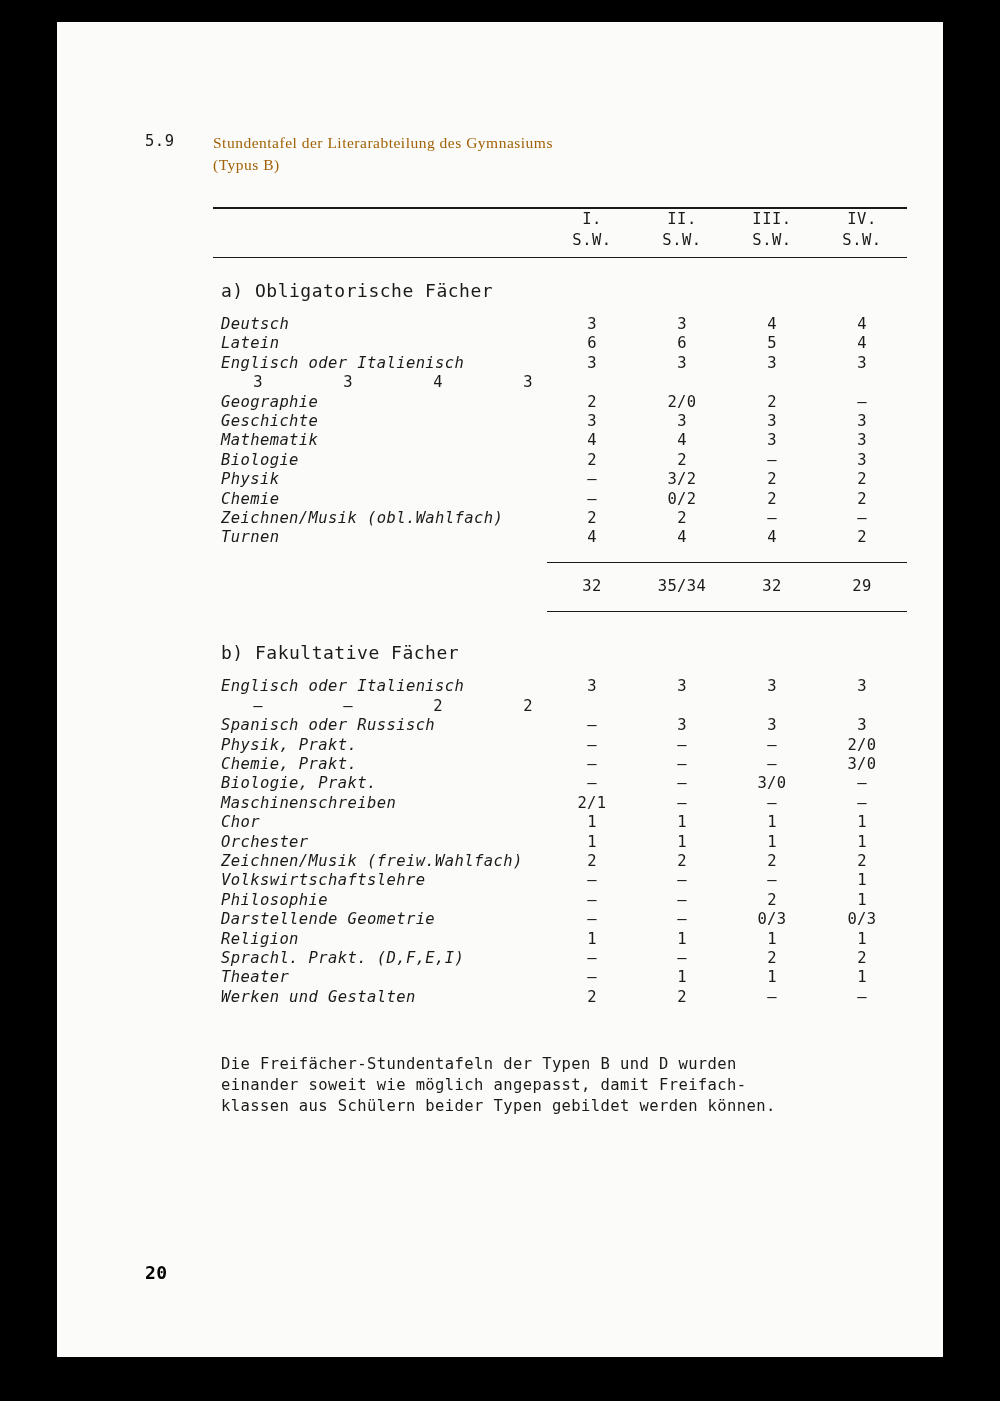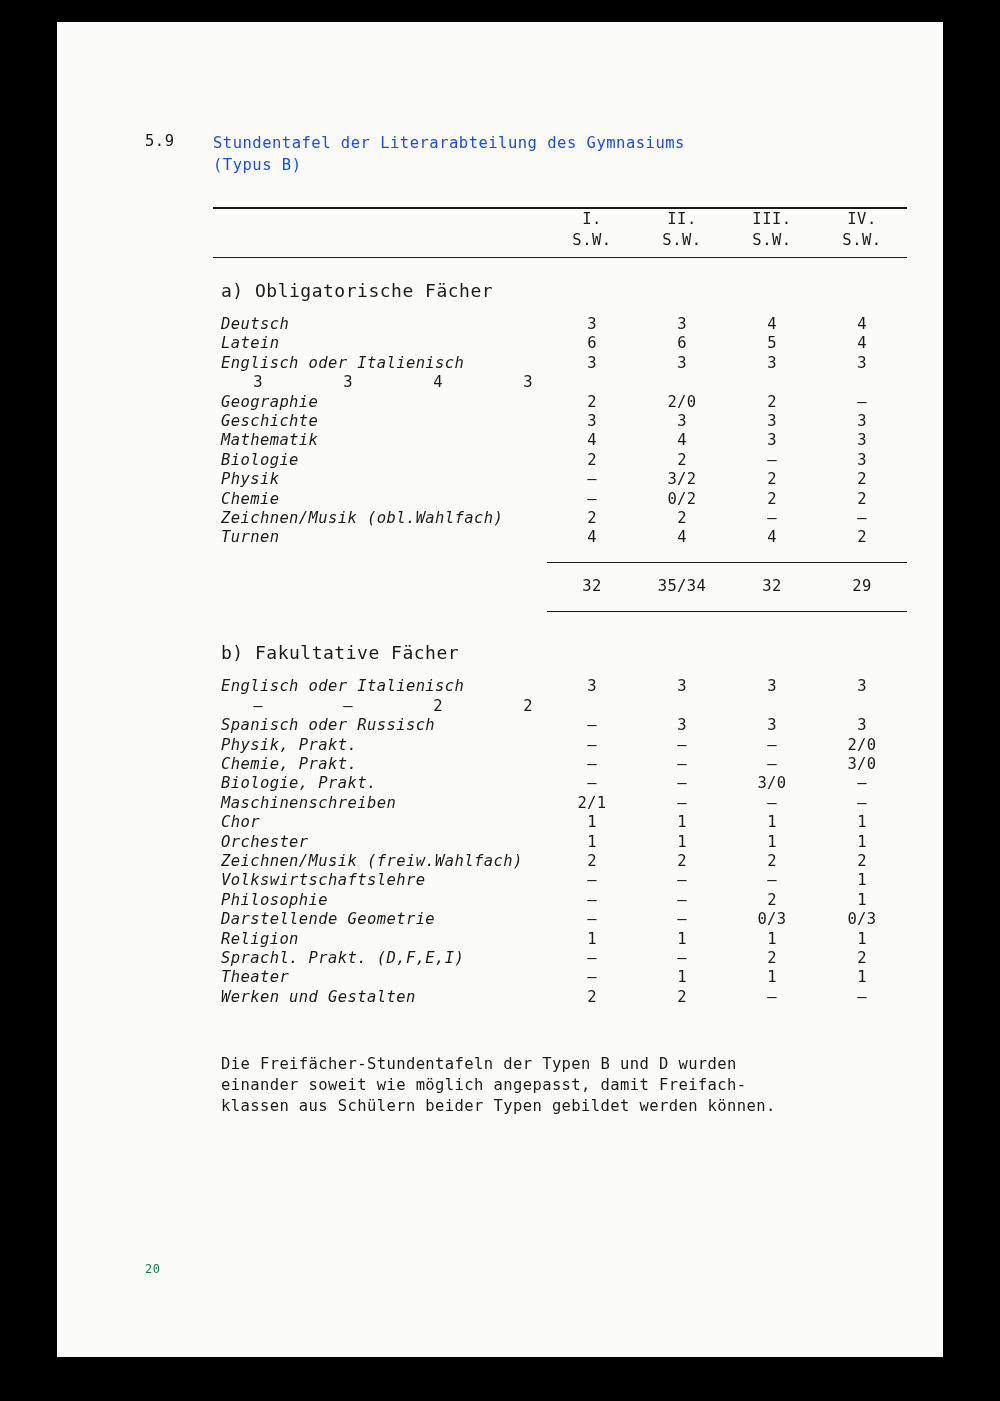--- a/index.html
+++ b/index.html
@@ -37,22 +37,23 @@
     letter-spacing: 0.5px;
     color: #1a1a1a;
   }
   .title {
     position: absolute;
     left: 120px;
     top: 110px;
     font-size: 15.5px;
     line-height: 22px;
     letter-spacing: 0.5px;
-    color: #1d4ed8;
+    color: #a16207;
     white-space: pre;
+    font-family: Liberation Serif, serif;
   }
   .table-wrap {
     position: absolute;
     left: 120px;
     top: 185px;
     width: 700px;
   }
   .rule {
     height: 1.5px;
     background: #1a1a1a;
@@ -109,23 +110,24 @@
     font-size: 15.5px;
     line-height: 21px;
     letter-spacing: 0.4px;
     color: #1a1a1a;
     white-space: pre;
   }
   .pagenum {
     position: absolute;
     left: 52px;
     top: 1240px;
-    font-size: 12px;
+    font-size: 18px;
     letter-spacing: 0.5px;
-    color: #15803d;
+    color: #000000;
+    font-weight: bold;
   }
   .gap-sm { height: 14px; }
   .gap-md { height: 22px; }
   .gap-lg { height: 30px; }
 </style>
 </head>
 <body>
 
 <div class="page">
   <div class="content">

